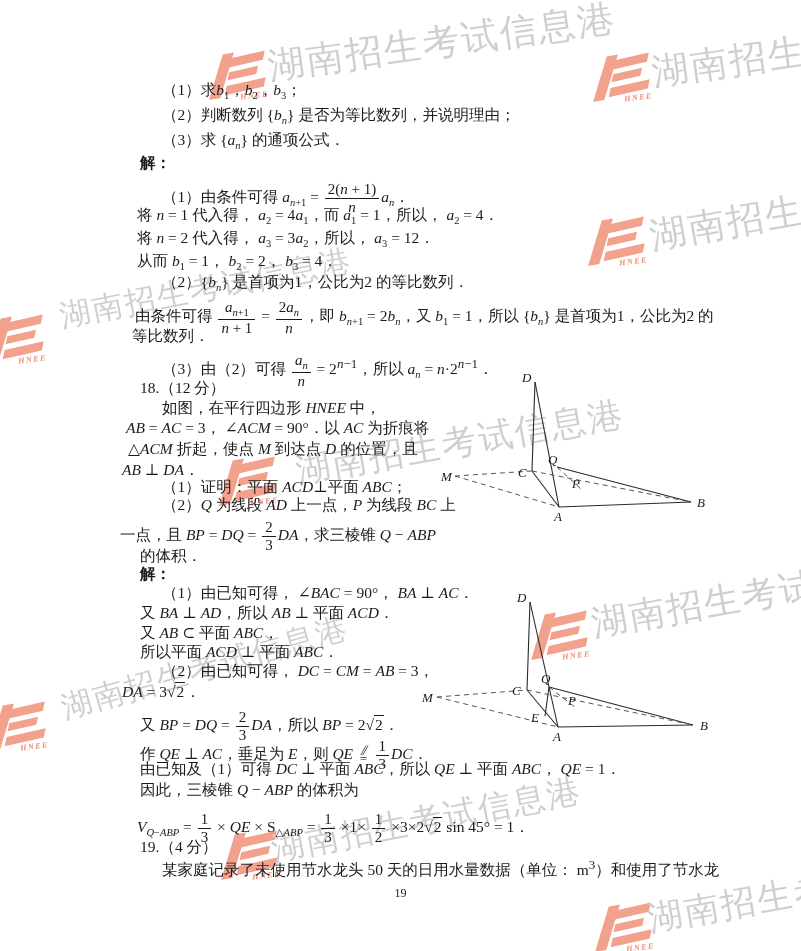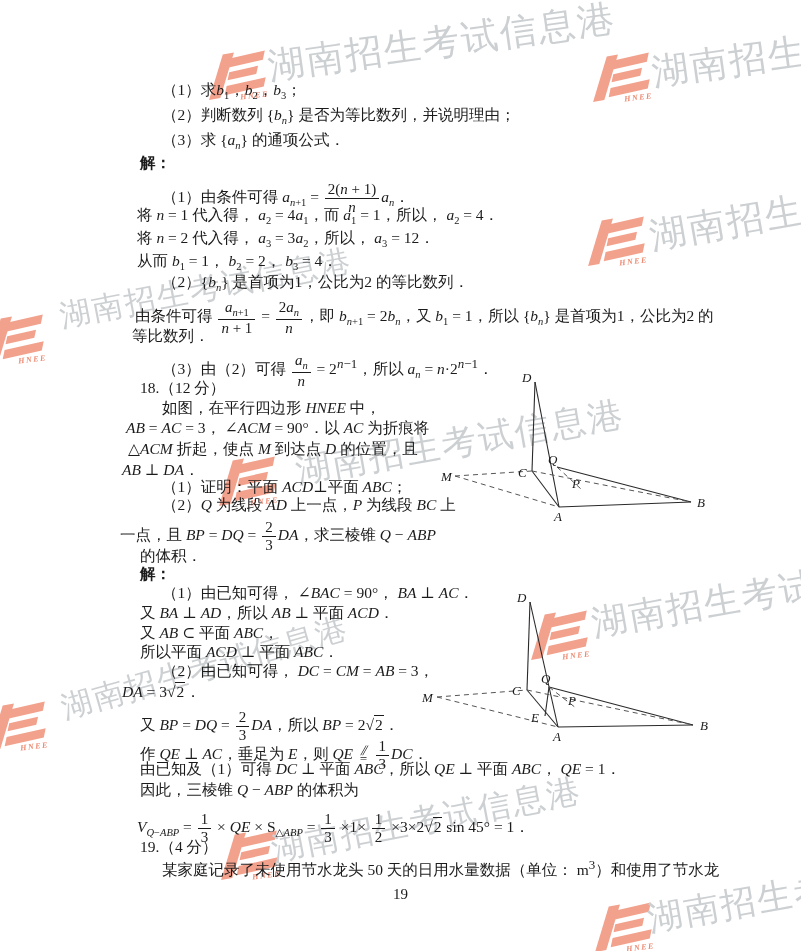--- a/index.html
+++ b/index.html
@@ -13,21 +13,21 @@
   .ln{position:absolute;white-space:nowrap;font-size:15.5px;line-height:1.25;z-index:3;}
   .ln i{font-family:"Liberation Serif","DejaVu Serif",serif;}
   .ln sub{font-size:10.5px;}
   .ln sup{font-size:13px;}
   .bold{font-weight:bold;}
   .frac{display:inline-block;vertical-align:middle;text-align:center;line-height:1.1;margin:12px 2px;font-size:15px;}
   .frac .fn{display:block;padding:0 3px 0;border-bottom:1px solid #1b1b1b;}
   .frac .fd{display:block;padding:0 3px;}
   .sqrt .rad{border-top:1.2px solid #1b1b1b;padding:0 1px;}
   .pareq{display:inline-flex;flex-direction:column;align-items:center;vertical-align:middle;line-height:.6;font-size:13px;font-style:italic;margin:0 2px;}
-  .pagenum{position:absolute;left:0;right:0;top:886px;text-align:center;font-size:15px;z-index:3;}
+  .pagenum{position:absolute;left:0;right:0;top:886px;text-align:center;font-size:12px;z-index:3;}
   
   .wm{position:absolute;z-index:1;pointer-events:none;}
   .wm-text{
     position:absolute;white-space:nowrap;color:#cdd0d2;
     font-family:"Liberation Serif","DejaVu Serif",serif;
     letter-spacing:2px;transform-origin:left center;
   }
   .wm-logo{position:absolute;width:58px;height:46px;transform:rotate(-6deg);}
   .wm-logo .bar{position:absolute;background:#f2a18c;transform:skewX(-24deg);}
   .wm-logo .s1{left:2px;top:0;width:11px;height:44px;transform:skewX(-26deg) rotate(-4deg);}

